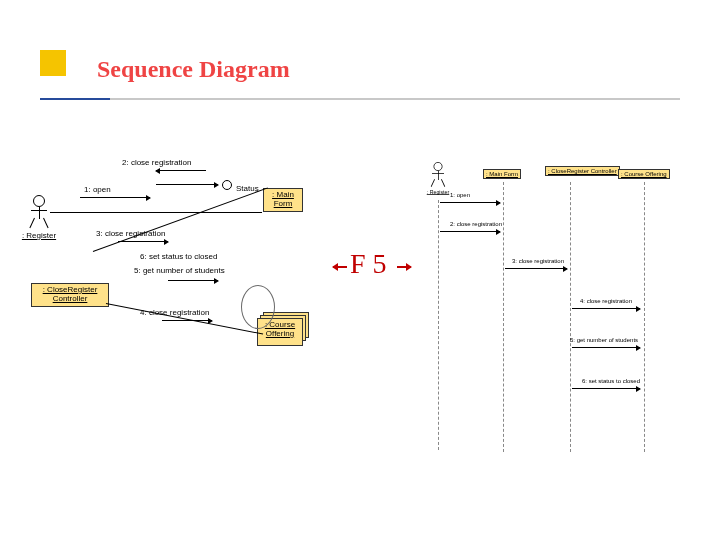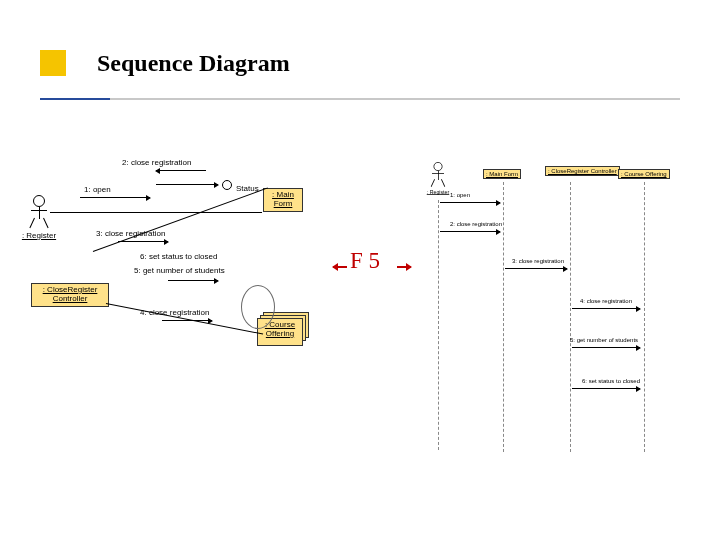--- a/index.html
+++ b/index.html
@@ -1,20 +1,20 @@
 <!DOCTYPE html>
 <html><head>
 <meta charset="utf-8">
 <style>
   html,body{margin:0;padding:0;width:720px;height:540px;background:#fff;font-family:Arial,Helvetica,sans-serif;overflow:hidden}
   .slide{position:relative;width:720px;height:540px}
   .bullet-sq{position:absolute;left:40px;top:50px;width:26px;height:26px;background:#f5c400}
-  .title{position:absolute;left:97px;top:50px;font-size:24px;font-weight:bold;color:#000000;font-family:"Times New Roman",serif}
+  .title{position:absolute;left:97px;top:56px;font-size:24px;font-weight:bold;color:#ef4444;font-family:"Times New Roman",serif}
   .hr-line{position:absolute;left:40px;top:98px;height:2px;width:640px;background:linear-gradient(to right,#264b9b 0,#264b9b 70px,#c8c8c8 70px,#c8c8c8 100%)}
-  .f5{position:absolute;left:350px;top:248px;font-size:23px;color:#c00000;font-family:"Times New Roman",serif}
+  .f5{position:absolute;left:350px;top:248px;font-size:28px;color:#c00000;font-family:"Times New Roman",serif}
   .f5-arrow-l{position:absolute;left:333px;top:266px;width:14px;height:2px;background:#c00000}
   .f5-arrow-l:before{content:"";position:absolute;left:-5px;top:-3px;border:4px solid transparent;border-right:6px solid #c00000}
   .f5-arrow-r{position:absolute;left:397px;top:266px;width:14px;height:2px;background:#c00000}
   .f5-arrow-r:after{content:"";position:absolute;right:-5px;top:-3px;border:4px solid transparent;border-left:6px solid #c00000}
   
   .actor{position:absolute}
   .actor .head{width:10px;height:10px;border:1px solid #000;border-radius:50%;margin:0 auto}
   .actor .body{width:1px;height:12px;background:#000;margin:0 auto}
   .actor .arms{width:16px;height:1px;background:#000;margin:-9px auto 8px}
   .actor .legs{position:relative;width:16px;height:10px;margin:-1px auto 0}

